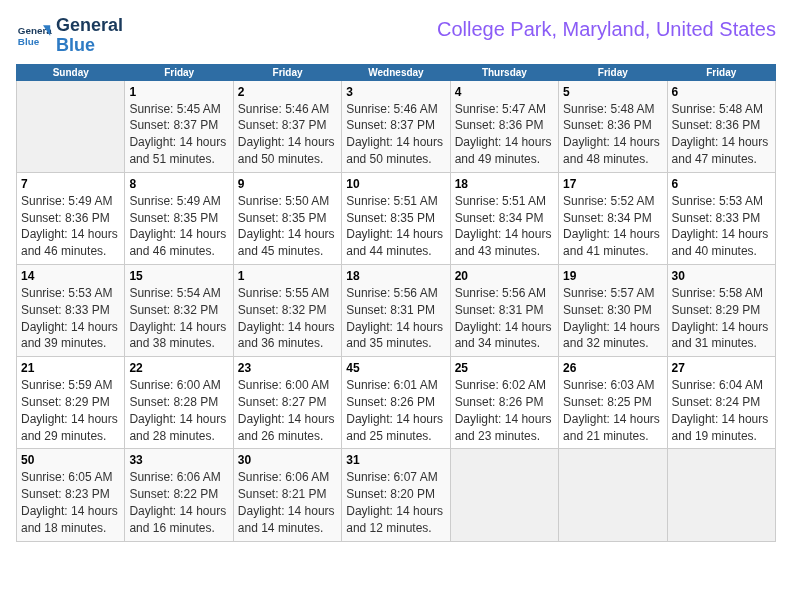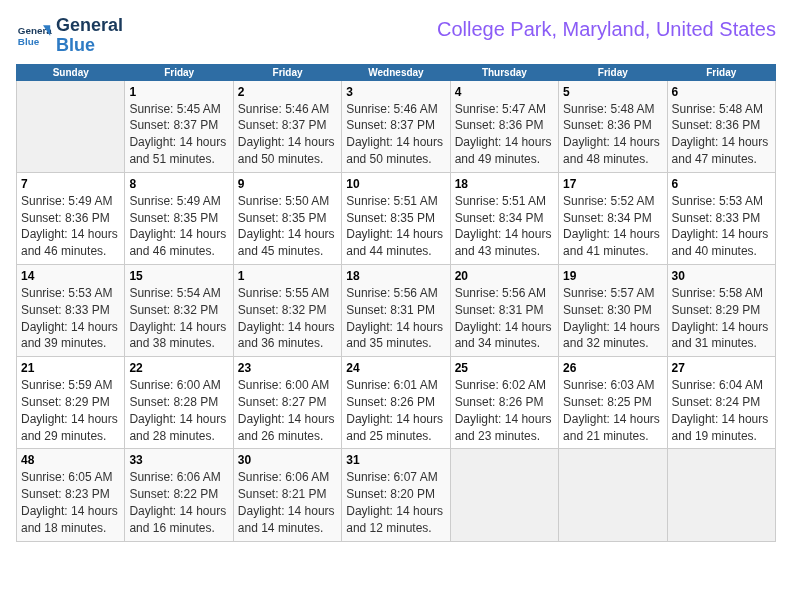--- a/index.html
+++ b/index.html
@@ -217,39 +217,39 @@
         </td>
         <td>
           <span class="day-num">22</span>
           <div class="day-info">Sunrise: 6:00 AM<br>Sunset: 8:28 PM<br>Daylight: 14 hours<br>and 28 minutes.</div>
         </td>
         <td>
           <span class="day-num">23</span>
           <div class="day-info">Sunrise: 6:00 AM<br>Sunset: 8:27 PM<br>Daylight: 14 hours<br>and 26 minutes.</div>
         </td>
         <td>
-          <span class="day-num">24</span>
+          <span class="day-num">45</span>
           <div class="day-info">Sunrise: 6:01 AM<br>Sunset: 8:26 PM<br>Daylight: 14 hours<br>and 25 minutes.</div>
         </td>
         <td>
           <span class="day-num">25</span>
           <div class="day-info">Sunrise: 6:02 AM<br>Sunset: 8:26 PM<br>Daylight: 14 hours<br>and 23 minutes.</div>
         </td>
         <td>
           <span class="day-num">26</span>
           <div class="day-info">Sunrise: 6:03 AM<br>Sunset: 8:25 PM<br>Daylight: 14 hours<br>and 21 minutes.</div>
         </td>
         <td>
           <span class="day-num">27</span>
           <div class="day-info">Sunrise: 6:04 AM<br>Sunset: 8:24 PM<br>Daylight: 14 hours<br>and 19 minutes.</div>
         </td>
       </tr>
       <tr>
         <td>
-          <span class="day-num">48</span>
+          <span class="day-num">50</span>
           <div class="day-info">Sunrise: 6:05 AM<br>Sunset: 8:23 PM<br>Daylight: 14 hours<br>and 18 minutes.</div>
         </td>
         <td>
           <span class="day-num">33</span>
           <div class="day-info">Sunrise: 6:06 AM<br>Sunset: 8:22 PM<br>Daylight: 14 hours<br>and 16 minutes.</div>
         </td>
         <td>
           <span class="day-num">30</span>
           <div class="day-info">Sunrise: 6:06 AM<br>Sunset: 8:21 PM<br>Daylight: 14 hours<br>and 14 minutes.</div>
         </td>

